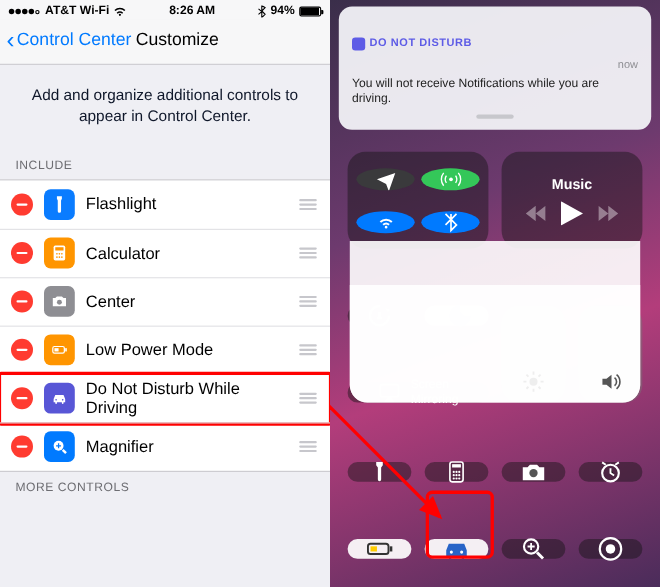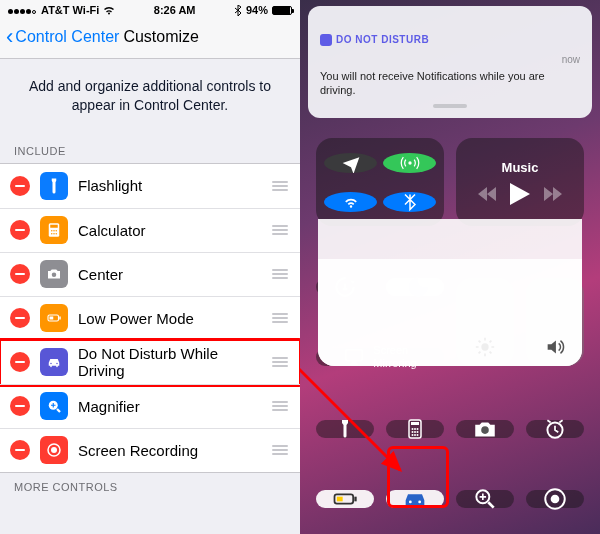--- a/index.html
+++ b/index.html
@@ -198,35 +198,20 @@
             <path stroke="#007aff" stroke-width="1.5" d="M11 8v6M8 11h6"></path>
           </svg>
         </div>
       <div class="row-label">Magnifier</div>
       <div class="grip">
           <span></span>
           <span></span>
           <span></span>
         </div>
     </div>
-    <div class="row">
-      <div class="remove"></div>
-      <div class="appicon" style="background:#ff3b30">
-          <svg viewBox="0 0 24 24">
-            <circle cx="12" cy="12" r="8" fill="none" stroke="#fff" stroke-width="2"></circle>
-            <circle cx="12" cy="12" r="4" fill="#fff"></circle>
-          </svg>
-        </div>
-      <div class="row-label">Screen Recording</div>
-      <div class="grip">
-          <span></span>
-          <span></span>
-          <span></span>
-        </div>
-    </div>
   </div>
 
   <div class="sect-label">MORE CONTROLS</div>
 </div>
 
 <div class="right">
   <div class="notif">
     <div class="notif-head">
       <span class="notif-app">
           <span class="ico"></span>

